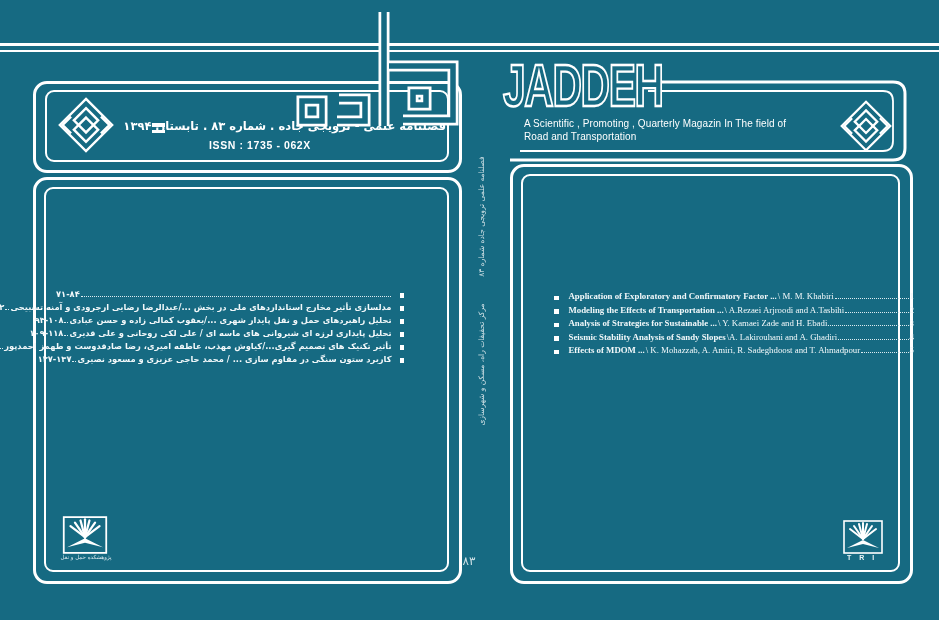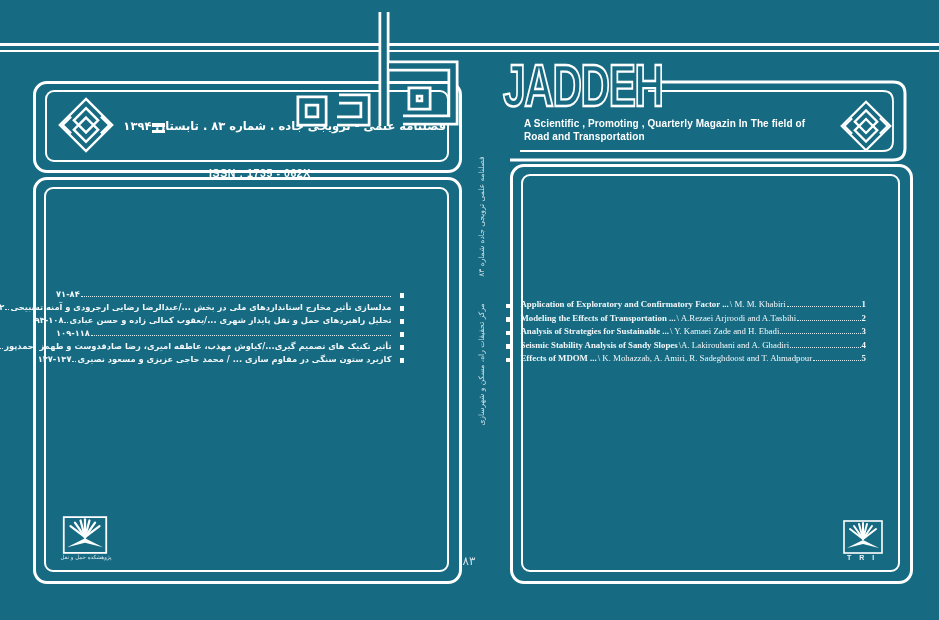--- a/index.html
+++ b/index.html
@@ -13,35 +13,35 @@
   }
   .abs{position:absolute;}
   
   .rule{left:0;width:939px;background:#fff;}
   
   .frame-outer{border:3px solid #fff;border-radius:14px;}
   .frame-inner{border:2px solid #fff;border-radius:9px;}
   
   .fa{font-family:"DejaVu Sans","Liberation Sans",sans-serif;direction:rtl;}
   .issue-line{top:119px;left:168px;width:278px;text-align:left;font-size:11.5px;font-weight:bold;white-space:nowrap;}
-  .issn{top:139px;left:200px;width:120px;text-align:center;font-size:10.5px;font-weight:bold;letter-spacing:.6px;margin-top:28px;}
+  .issn{top:139px;left:200px;width:120px;text-align:center;font-size:10.5px;font-weight:bold;letter-spacing:.6px;}
   .eqmark span{display:block;width:13px;height:3.5px;background:#fff;margin-bottom:3px;}
   
   .jaddeh{
     top:56px;left:503px;
     font-size:60px;line-height:1;font-weight:900;
     letter-spacing:-2px;
     color:#166a82;
     -webkit-text-stroke:2.4px #fff;
     transform:scaleX(.68);transform-origin:left top;
     white-space:nowrap;
   }
-  .subtitle{top:117px;left:524px;width:300px;font-size:10px;font-weight:bold;line-height:13px;letter-spacing:.1px;}
-  
-  .etoc{top:291px;left:506px;width:360px;margin-top:8px;}
+  .subtitle{top:117px;left:524px;width:300px;font-size:10px;font-weight:normal;line-height:13px;letter-spacing:.1px;}
+  
+  .etoc{top:291px;left:554px;width:360px;}
   .etoc-row{display:flex;align-items:baseline;height:13.6px;font-family:"Liberation Serif",serif;font-size:8.8px;color:#f2f8fa;white-space:nowrap;}
   .etoc-bullet{flex:none;width:4.5px;height:4.5px;background:#fff;margin-right:10px;align-self:center;}
   .etoc-title{font-weight:bold;}
   .etoc-auth{margin-left:1px;}
   .dots{flex:1;min-width:4px;border-bottom:1.6px dotted #dcebf0;margin:0 1px 2px 1px;}
   .etoc-page{font-weight:bold;}
   
   .ptoc{top:289px;left:56px;width:348px;direction:rtl;}
   .ptoc-row{display:flex;align-items:baseline;height:13px;font-family:"DejaVu Sans",sans-serif;font-size:8.3px;font-weight:bold;color:#f2f8fa;white-space:nowrap;direction:rtl;}
   .ptoc-bullet{flex:none;width:4.5px;height:4.5px;background:#fff;margin-left:8px;align-self:center;}
@@ -112,20 +112,21 @@
       <span class="ptoc-pages">۸۵-۹۲</span>
     </div>
   <div class="ptoc-row">
       <span class="ptoc-bullet"></span>
       <span>تحلیل راهبردهای حمل و نقل پایدار شهری .../یعقوب کمالی زاده و حسن عبادی</span>
       <span class="dots"></span>
       <span class="ptoc-pages">۹۳-۱۰۸</span>
     </div>
   <div class="ptoc-row">
       <span class="ptoc-bullet"></span>
+      <span>تحلیل پایداری لرزه ای شیروانی های ماسه ای / علی لکی روحانی و علی قدیری</span>
       <span class="dots"></span>
       <span class="ptoc-pages">۱۰۹-۱۱۸</span>
     </div>
   <div class="ptoc-row">
       <span class="ptoc-bullet"></span>
       <span>تأثیر تکنیک های تصمیم گیری.../کیاوش مهذب، عاطفه امیری، رضا صادقدوست و طهمز احمدپور</span>
       <span class="dots"></span>
     </div>
   <div class="ptoc-row">
       <span class="ptoc-bullet"></span>

